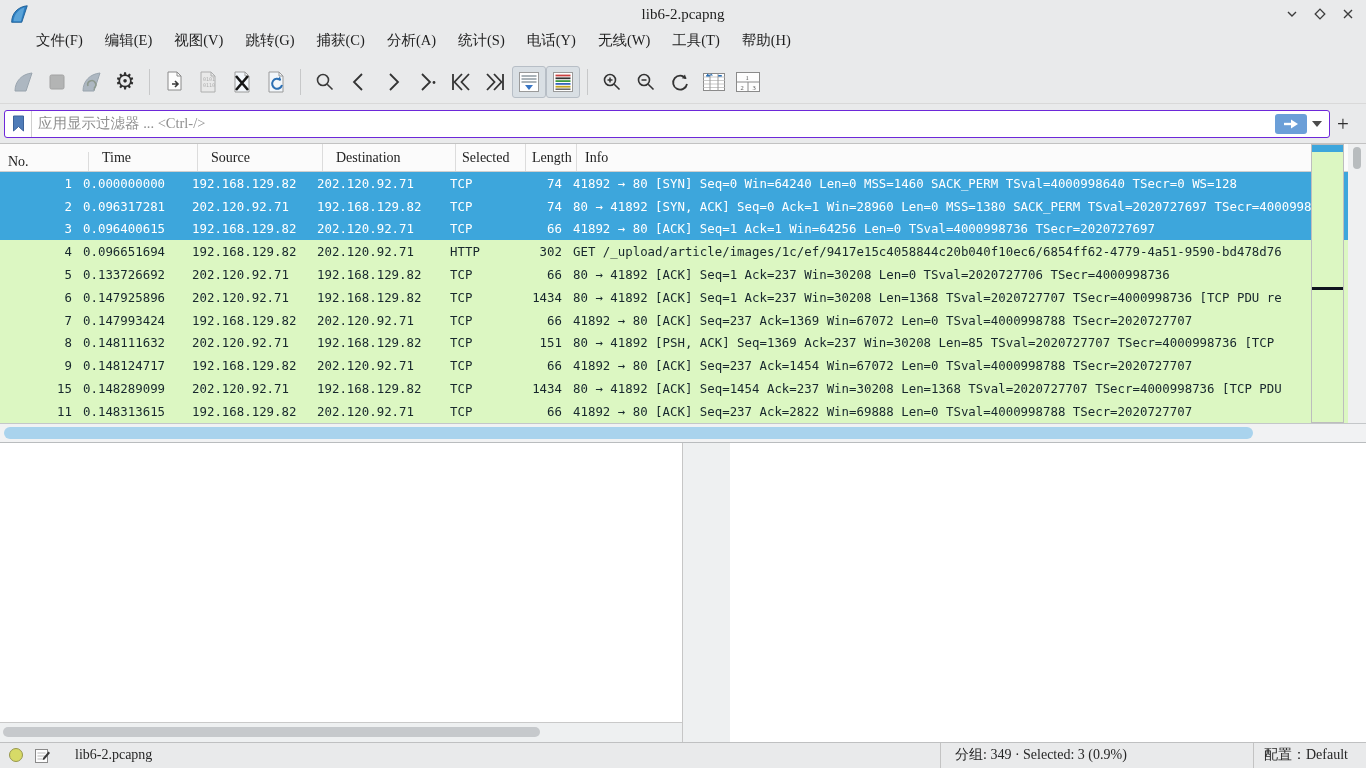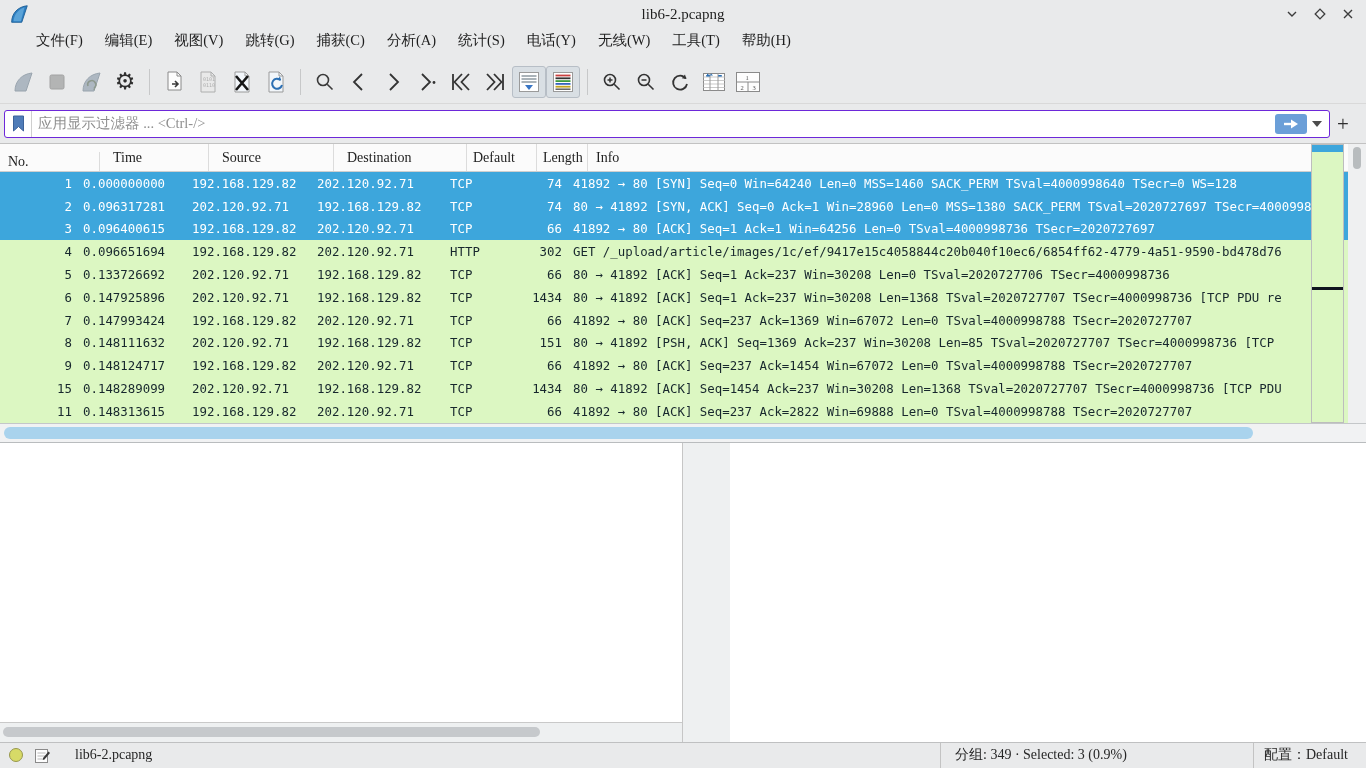--- a/index.html
+++ b/index.html
@@ -46,21 +46,21 @@
           font-family:"DejaVu Sans Mono",monospace; font-size:12.4px; white-space:nowrap; }
   .prow.sel { background:#3da6dc; color:#ffffff; }
   .cell { overflow:hidden; white-space:nowrap; flex:none; }
   .c-no   { width:77px;  text-align:right; padding-right:5px; }
   .c-time { width:109px; padding-left:6px; }
   .c-src  { width:125px; padding-left:6px; }
   .c-dst  { width:133px; padding-left:6px; }
   .c-pro  { width:70px;  padding-left:6px; }
   .c-len  { width:51px;  text-align:right; padding-right:3px; }
   .c-info { flex:1 1 auto; padding-left:8px; }
-  .h-no{width:100px;padding-left:8px;margin-top:8px;} .h-time{width:109px;padding-left:13px;} .h-src{width:125px;padding-left:13px;}
+  .h-no{width:89px;padding-left:8px;margin-top:8px;} .h-time{width:109px;padding-left:13px;} .h-src{width:125px;padding-left:13px;}
   .h-dst{width:133px;padding-left:13px;} .h-pro{width:70px;padding-left:6px;} .h-len{width:51px;padding-left:6px;} .h-info{flex:1;padding-left:8px;border-right:none;}
 
   .minimap { position:absolute; top:0; bottom:0; right:22px; width:33px; background:#dcf7c2; border:1px solid #bdbdbd; }
   .mm-selband { position:absolute; top:0; left:0; right:0; height:7px; background:#3da6dc; }
   .mm-marker { position:absolute; top:142px; left:0; right:0; height:3px; background:#10141f; }
   .vscroll { position:absolute; top:0; bottom:0; right:0; width:18px; background:#eff0f1; }
   .vthumb { position:absolute; top:3px; left:5px; width:8px; height:22px; background:#b8bcbe; border-radius:4px; }
 
   .hscroll1 { height:19px; border-top:1px solid #c4c7c9; background:#f1f2f3; position:relative; }
   .hthumb1 { position:absolute; top:3px; left:4px; width:1249px; height:12px; background:#a9d3ed; border-radius:6px; }
@@ -303,21 +303,21 @@
     </div>
     <div class="plus-btn">+</div>
   </div>
 
   <div class="packet-area">
     <div class="pl-header">
       <div class="hcell h-no">No.</div>
       <div class="hcell h-time">Time</div>
       <div class="hcell h-src">Source</div>
       <div class="hcell h-dst">Destination</div>
-      <div class="hcell h-pro">Default</div>
+      <div class="hcell h-pro">Selected</div>
       <div class="hcell h-len">Length</div>
       <div class="hcell h-info">Info</div>
     </div>
     <div class="rows">
         <div class="prow sel">
     <div class="cell c-no">1</div>
     <div class="cell c-time">0.000000000</div>
     <div class="cell c-src">192.168.129.82</div>
     <div class="cell c-dst">202.120.92.71</div>
     <div class="cell c-pro">TCP</div>

